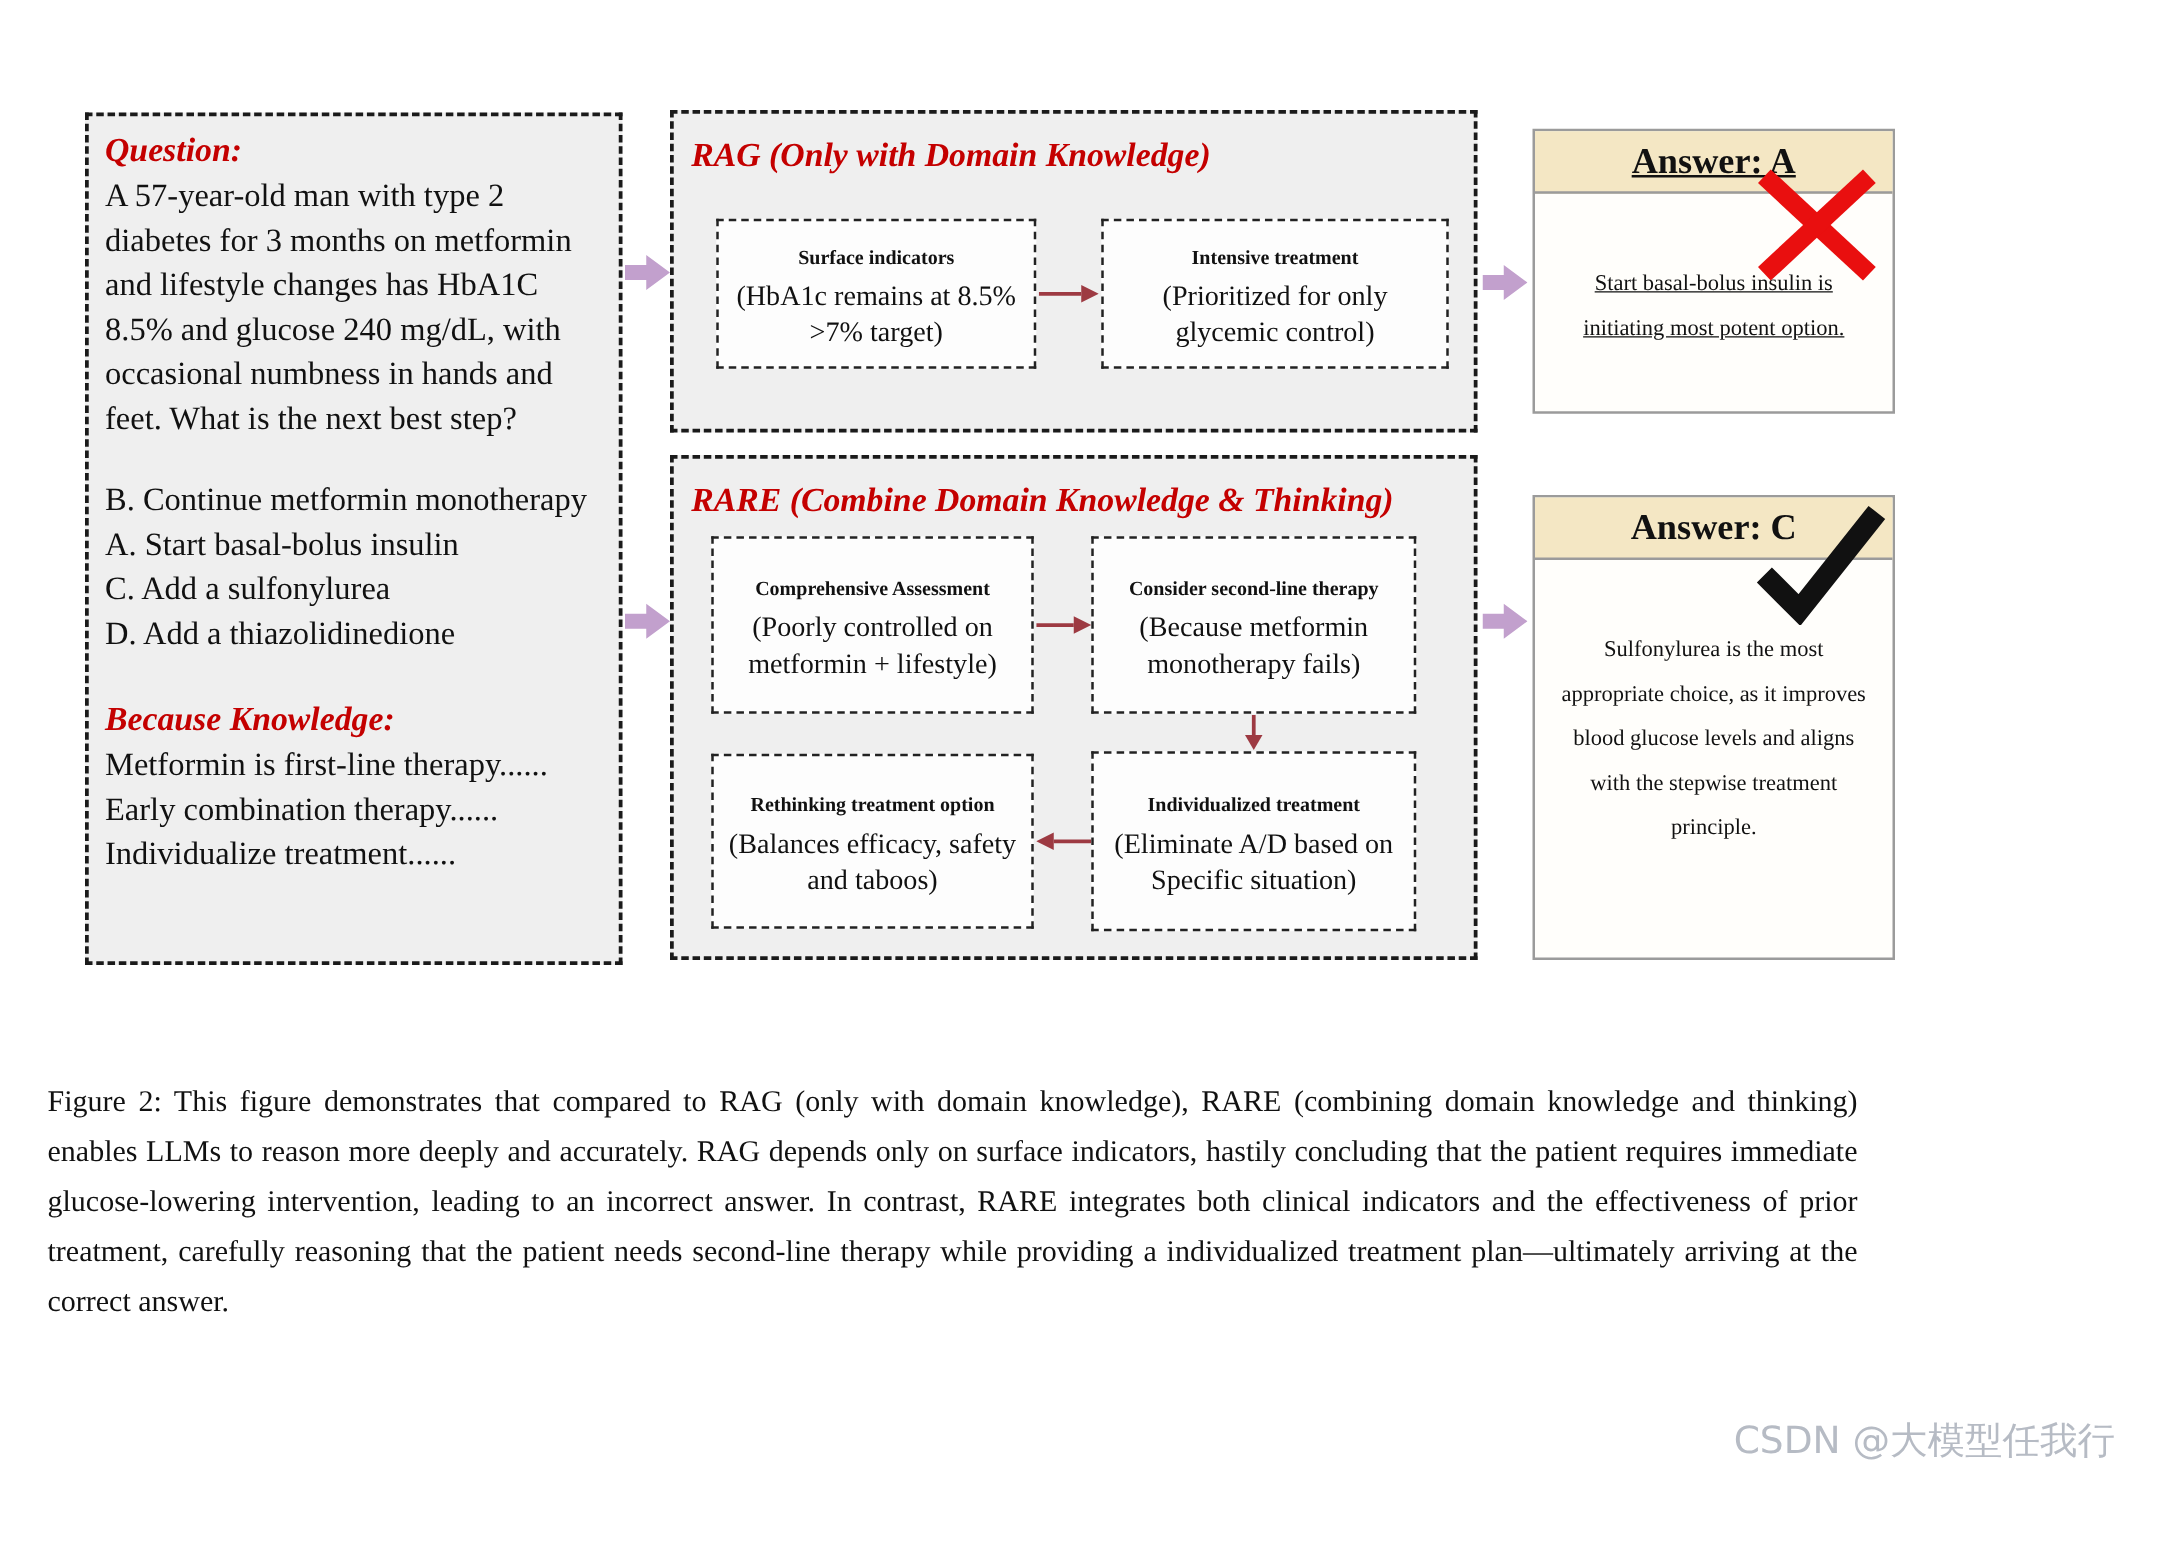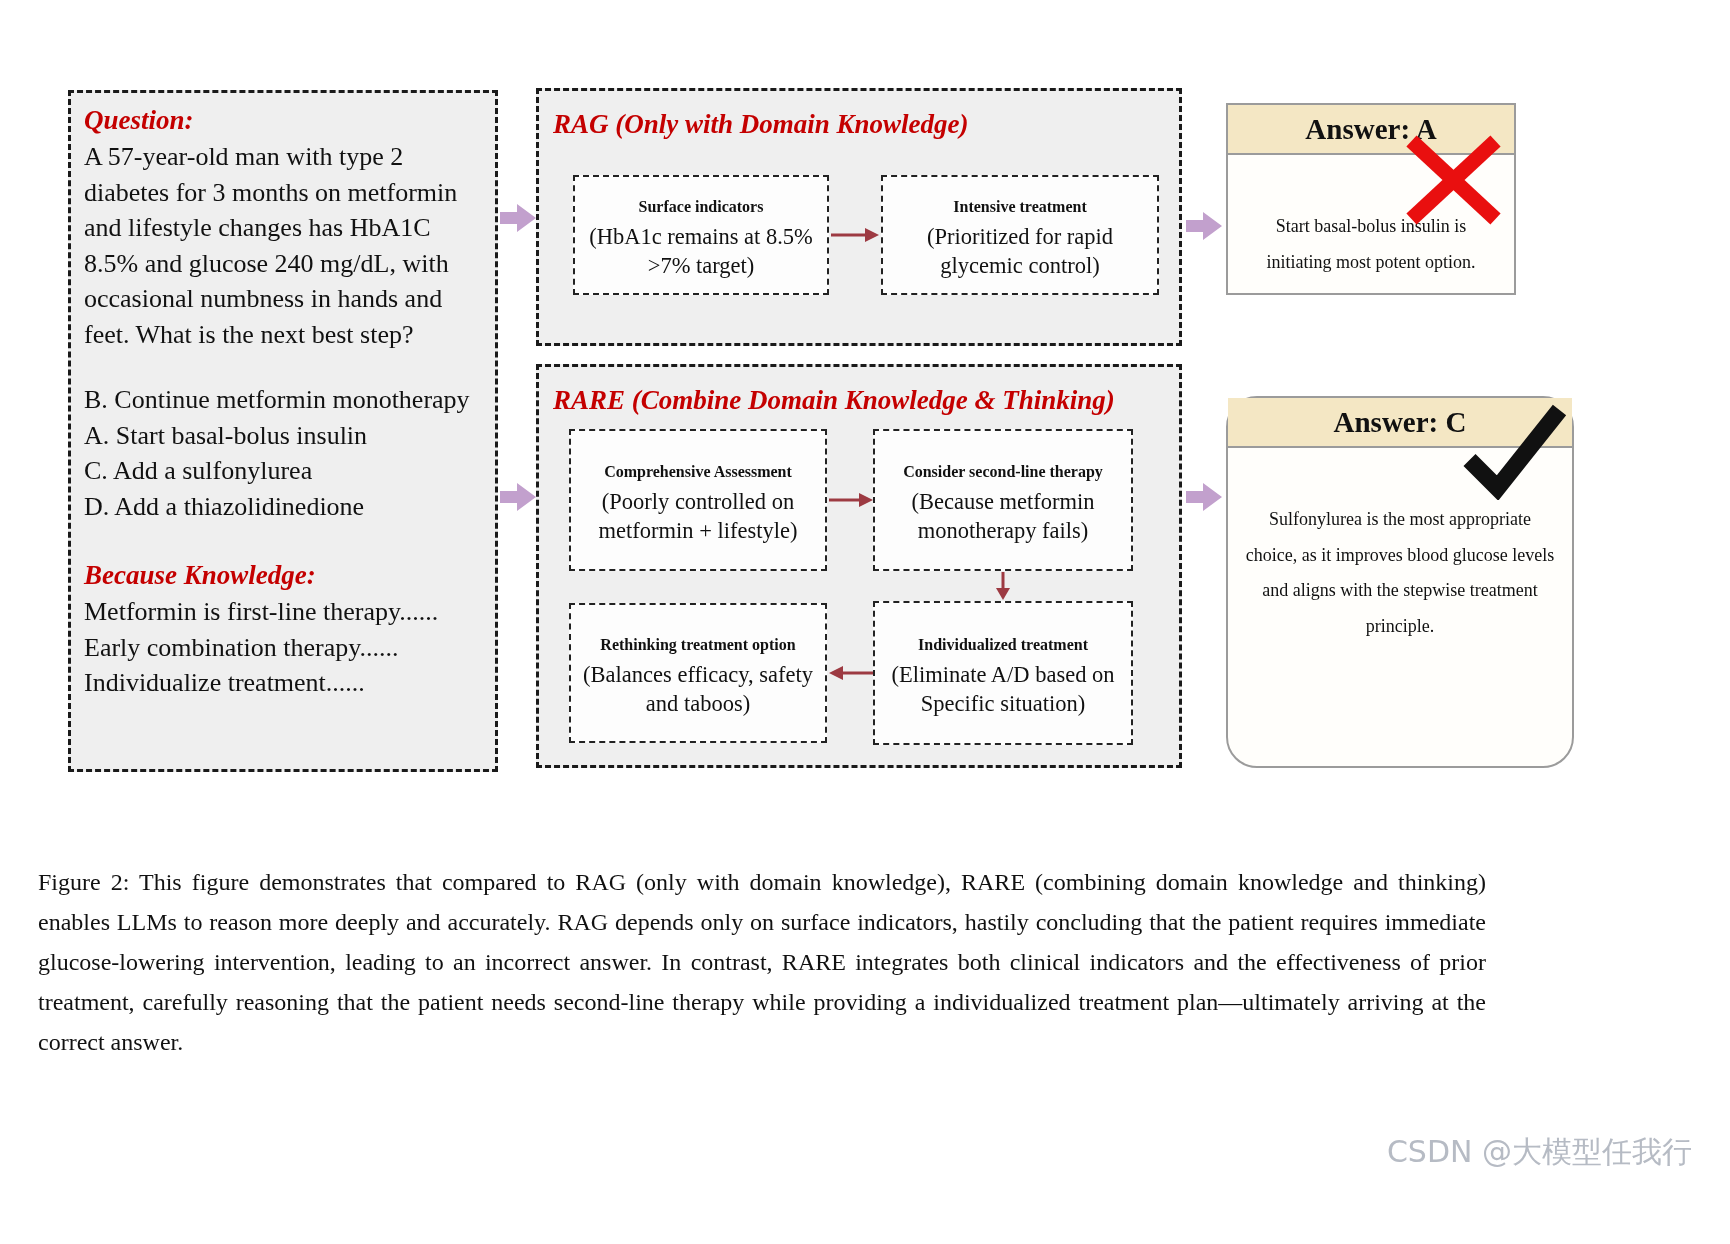--- a/index.html
+++ b/index.html
@@ -31,22 +31,22 @@
     text-align:center; padding:4px 8px;
   }
   .box-title  { font-weight:bold; font-size:16px; line-height:31px; }
   .box-detail { font-size:22.5px; line-height:29px; }
 
   .flow-arrow { position:absolute; }
   .big-arrow  { position:absolute; }
 
   
   .answer-box { position:absolute; background:#fffefb; border:2px solid #9b9b9b; box-sizing:border-box; }
-  .answer-a { left:1226px; top:55px;  width:290px; height:192px; }
-  .answer-c { left:1226px; top:348px; width:348px; height:372px;border-radius:31px; }
+  .answer-a { left:1226px; top:55px;  width:290px; height:228px;text-decoration:underline; }
+  .answer-c { left:1226px; top:348px; width:290px; height:372px; }
   .answer-header {
     height:48px; background:#f4e7c4; border-bottom:2px solid #9b9b9b;
     display:flex; align-items:center; justify-content:center;
     font-weight:bold; font-size:29px;
   }
   .answer-body { padding:54px 16px 0; text-align:center; font-size:18px; line-height:35.5px; }
   .mark { position:absolute; }
   .answer-a .mark { right:8px; top:30px; }
   .answer-c .mark { right:2px; top:2px; }
 
@@ -89,21 +89,21 @@
       <div class="box-detail">(HbA1c remains at 8.5% &gt;7% target)</div>
     </div>
 
     <svg class="flow-arrow" style="left:292px; top:133px;" width="48" height="22" viewBox="0 0 48 22">
       <line x1="0" y1="11" x2="34" y2="11" stroke="#9d3a42" stroke-width="3"></line>
       <polygon points="34,4 34,18 48,11" fill="#9d3a42"></polygon>
     </svg>
 
     <div class="flow-box" style="left:342px; top:84px; width:278px; height:120px;">
       <div class="box-title">Intensive treatment</div>
-      <div class="box-detail">(Prioritized for rapid glycemic control)</div>
+      <div class="box-detail">(Prioritized for only glycemic control)</div>
     </div>
   </div>
 
   <div class="panel rare-panel">
     <div class="panel-title">RARE (Combine Domain Knowledge &amp; Thinking)</div>
 
     <div class="flow-box" style="left:30px; top:62px; width:258px; height:142px;">
       <div class="box-title">Comprehensive Assessment</div>
       <div class="box-detail">(Poorly controlled on metformin + lifestyle)</div>
     </div>

